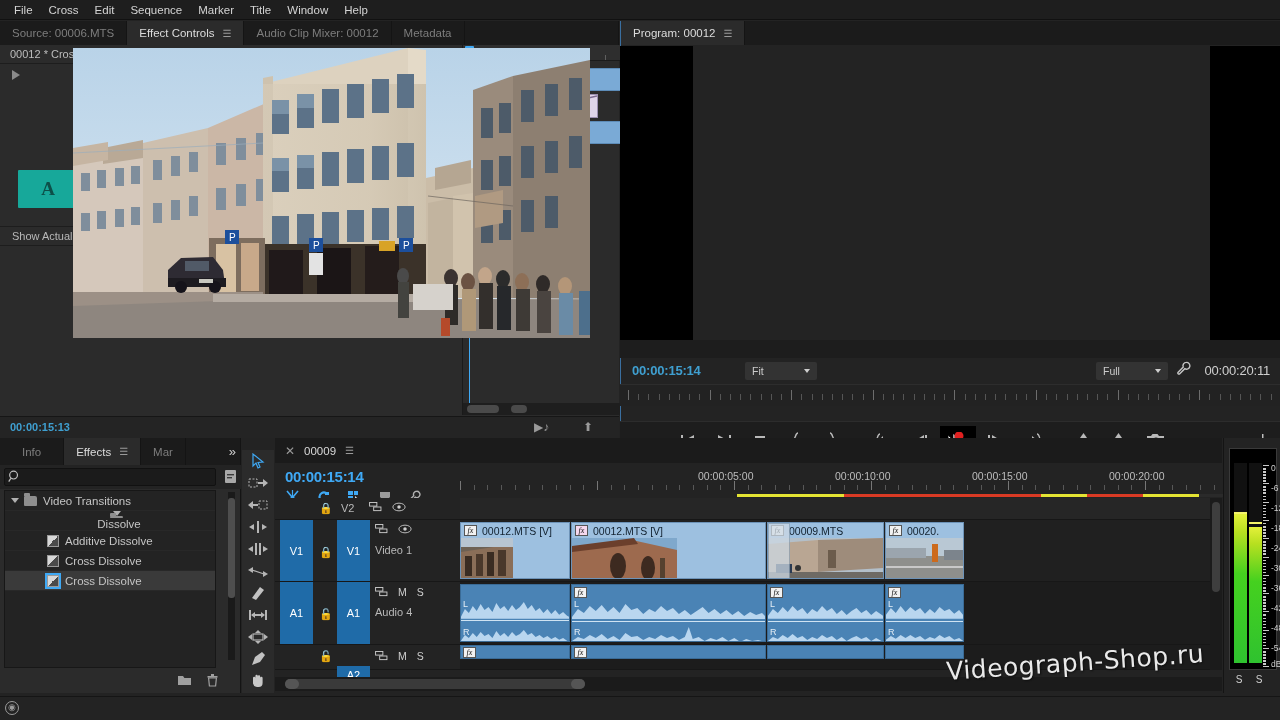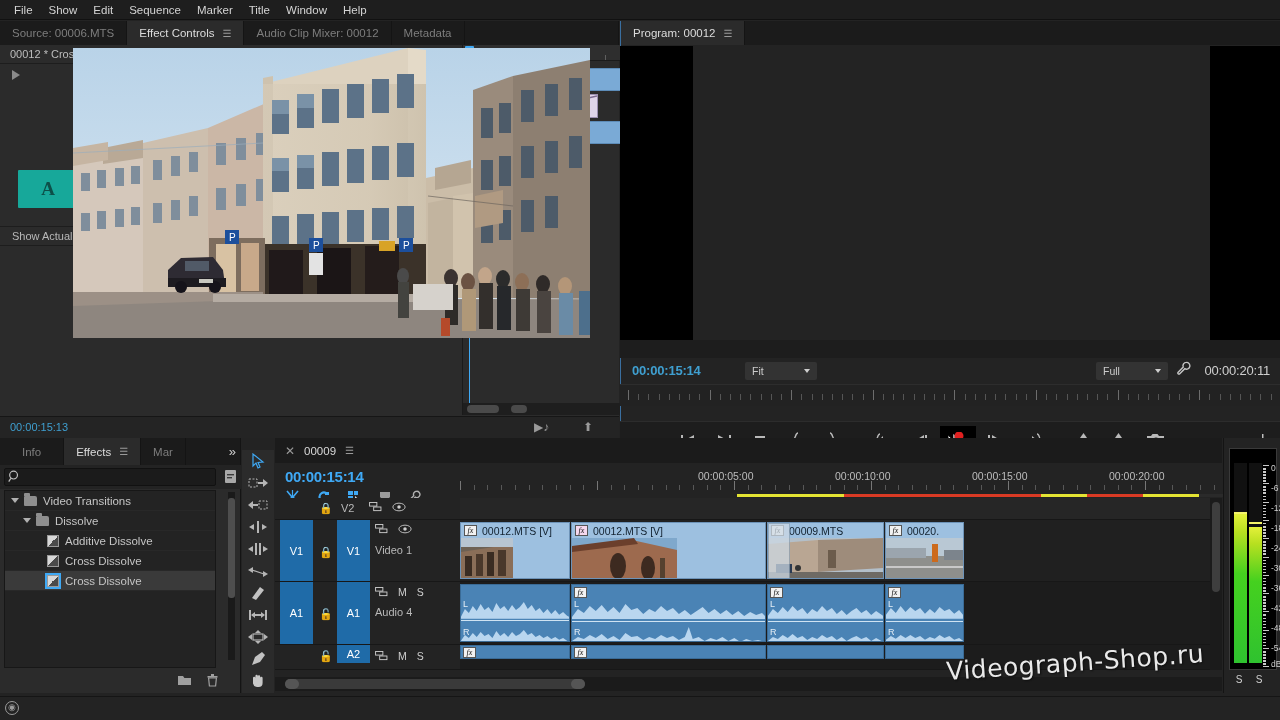--- a/index.html
+++ b/index.html
@@ -76,21 +76,21 @@
   #ecm-trans { position:absolute; background:#ded4e8; border:1px solid #9b8fb0; overflow:hidden;}
   #ecm-trans .diag { position:absolute; left:0; top:0; width:100%; height:100%;}
   #ecmini-cut { position:absolute; width:1px; background:#2f2f2f; }
   #ecmini-marker { position:absolute; width:0;height:0;
         border-left:6px solid transparent;border-right:6px solid transparent;border-bottom:7px solid #dcdcdc;}
   #ecmini-scroll { position:absolute; left:0; bottom:0; width:157px; height:12px; background:#1e1e1e;}
   #ecmini-scroll .thumbx { position:absolute; left:4px; top:2px; width:32px; height:8px; background:#4a4a4a; border-radius:4px;}
   #ecmini-scroll .thumb2 { position:absolute; left:48px; top:2px; width:16px; height:8px; background:#4a4a4a; border-radius:4px;}
 
   #ecfooter { position:absolute; left:0; bottom:0; width:619px; height:22px; background:#242424; border-top:1px solid #161616;}
-  #ecfooter .tc { position:absolute; left:10px; top:4px; font-size:11px; color:#3f9fd0;}
+  #ecfooter .tc { position:absolute; left:10px; top:4px; font-size:11px; color:#3f9fd0;font-weight:bold;}
   #ecfooter .ic { position:absolute; top:3px; font-size:12px; color:#9a9a9a;}
 
   
   #pmpanel { position:absolute; left:620px; top:0; width:660px; height:417px; background:#232323;
              border-left:1px solid #3a6fa0; }
   #pm-tabbar { height:24px; background:#1b1b1b; display:flex; align-items:stretch;}
   #pm-video { position:absolute; left:73px; top:27px; width:517px; height:290px; overflow:hidden; background:#9fb4c8;}
   #pm-black-l { position:absolute; left:620px; top:25px; width:73px; height:294px; background:#000;}
   #pm-black-r { position:absolute; left:1210px; top:25px; width:70px; height:294px; background:#000;}
   #pm-under { position:absolute; left:620px; top:319px; width:660px; height:18px; background:#1d1d1d;}
@@ -226,21 +226,21 @@
       font-size:25px; color:#f2f2f2; transform: rotate(-4deg); opacity:0.96;
       text-shadow: 1px 1px 2px rgba(0,0,0,.6); z-index:60; white-space:nowrap; letter-spacing:0.5px;}
 </style>
 </head>
 <body>
 
 <div id="app">
 
   <div id="menubar">
     <div class="menu-item">File</div>
-    <div class="menu-item">Show</div>
+    <div class="menu-item">Cross</div>
     <div class="menu-item">Edit</div>
     <div class="menu-item">Sequence</div>
     <div class="menu-item">Marker</div>
     <div class="menu-item">Title</div>
     <div class="menu-item">Window</div>
     <div class="menu-item">Help</div>
   </div>
 
   <div id="topstrip">
 
@@ -733,21 +733,21 @@
           </svg>
         </span>
       </div>
 
       <div id="fx-list">
         <div class="fx-row" style="padding-left:6px;">
           <span class="fx-tri open"></span>
           <span class="folder-ico"></span>
           <span>Video Transitions</span>
         </div>
-        <div class="fx-row" style="padding-left:18px;">
+        <div class="fx-row" style="padding-left:18px;flex-direction:column;">
           <span class="fx-tri open"></span>
           <span class="folder-ico"></span>
           <span>Dissolve</span>
         </div>
         <div class="fx-row" style="padding-left:42px;">
           <span class="eff-ico"></span>
           <span>Additive Dissolve</span>
         </div>
         <div class="fx-row" style="padding-left:42px;">
           <span class="eff-ico"></span>
@@ -1024,21 +1024,21 @@
               <rect x="5" y="5.5" width="8" height="4" fill="none" stroke="#cfcfcf"></rect>
             </svg>
             <span style="font-size:10.5px;">M</span>
             <span style="font-size:10.5px;">S</span>
           </span>
           <span class="th-name" style="top:24px;">Audio 4</span>
         </div>
 
         <div class="th-row" style="top:147px; height:25px;">
           <span class="th-lock" style="top:5px;">🔓</span>
-          <span class="th-sel2" style="height:18px;">A2</span>
+          <span class="th-sel2" style="height:18px;margin-top:21px;">A2</span>
           <span class="th-icons" style="top:5px;">
             <svg width="13" height="10" viewBox="0 0 14 11">
               <rect x="0.5" y="0.5" width="8" height="4" fill="none" stroke="#cfcfcf"></rect>
               <rect x="5" y="5.5" width="8" height="4" fill="none" stroke="#cfcfcf"></rect>
             </svg>
             <span style="font-size:10.5px;">M</span>
             <span style="font-size:10.5px;">S</span>
           </span>
         </div>
       </div>

